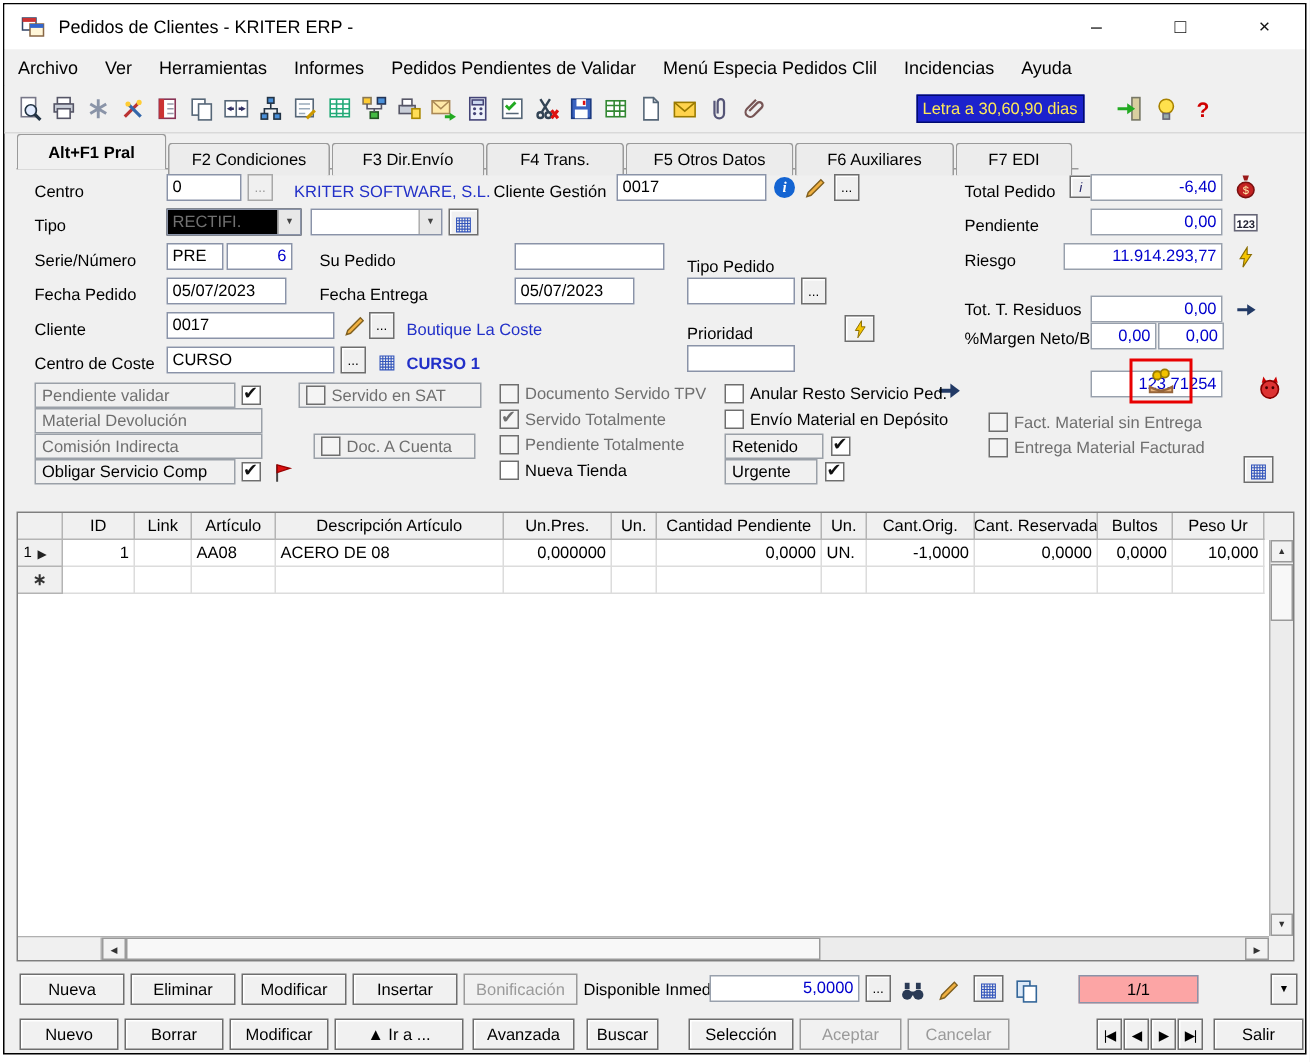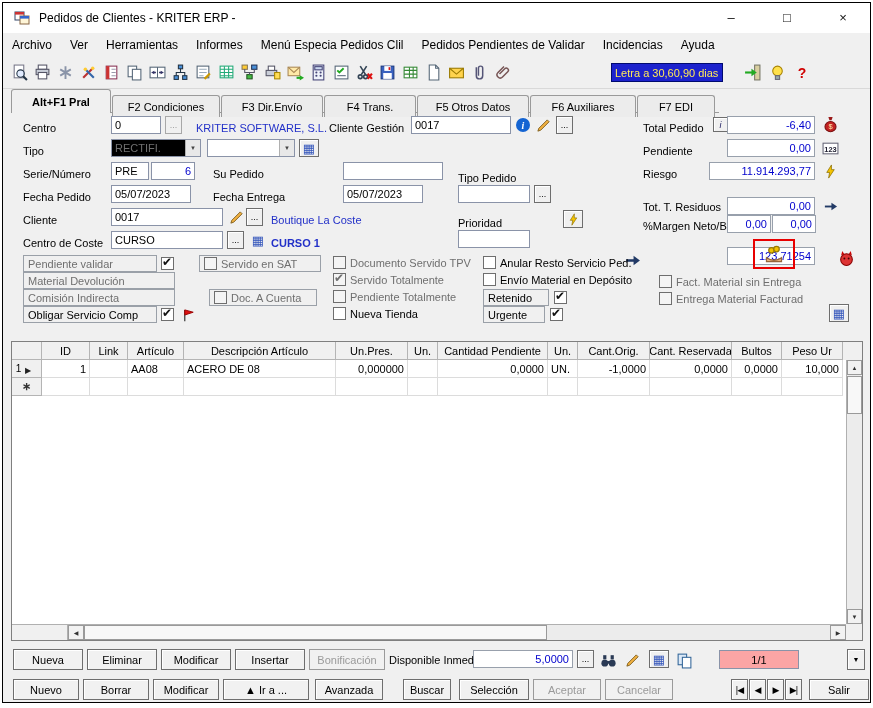--- a/index.html
+++ b/index.html
@@ -102,22 +102,22 @@
     <span class="wc" style="right:4px">
         <span>×</span>
       </span>
   </div>
 
   <div id="menubar">
     <span class="mi">Archivo</span>
     <span class="mi">Ver</span>
     <span class="mi">Herramientas</span>
     <span class="mi">Informes</span>
+    <span class="mi">Pedidos Pendientes de Validar</span>
     <span class="mi">Menú Especia Pedidos Clil</span>
-    <span class="mi">Pedidos Pendientes de Validar</span>
     <span class="mi">Incidencias</span>
     <span class="mi">Ayuda</span>
   </div>
 
   <div id="toolbar">
     <span class="tb">
         <svg width="17" height="17" viewBox="0 0 16 16">
           <rect x="3" y="1" width="9" height="12" fill="#fff" stroke="#778"></rect>
           <circle cx="9" cy="9" r="3.5" fill="#cfe0ff" fill-opacity=".6" stroke="#234"></circle>
           <path d="M11.5 11.5 L15 15" stroke="#234" stroke-width="2"></path>
@@ -612,21 +612,21 @@
     <span class="pagebox" style="left:708px;width:80px">1/1</span>
     <button class="btn" style="left:836px;width:18px;font-size:7px">▼</button>
   </div>
 
   <div id="footer2">
     <button class="btn" style="left:2px;width:66px">Nuevo</button>
     <button class="btn" style="left:72px;width:66px">Borrar</button>
     <button class="btn" style="left:142px;width:66px">Modificar</button>
     <button class="btn" style="left:212px;width:86px">▲  Ir a ...</button>
     <button class="btn" style="left:304px;width:68px">Avanzada</button>
-    <button class="btn" style="left:392px;width:48px">Buscar</button>
+    <button class="btn" style="left:380px;width:48px">Buscar</button>
     <button class="btn" style="left:448px;width:70px">Selección</button>
     <button class="btn dis" style="left:522px;width:68px">Aceptar</button>
     <button class="btn dis" style="left:594px;width:68px">Cancelar</button>
     <button class="btn navbtn" style="left:720px;width:17px">|◀</button>
     <button class="btn navbtn" style="left:738px;width:17px">◀</button>
     <button class="btn navbtn" style="left:756px;width:17px">▶</button>
     <button class="btn navbtn" style="left:774px;width:17px">▶|</button>
     <button class="btn" style="left:798px;width:60px">Salir</button>
   </div>
 

